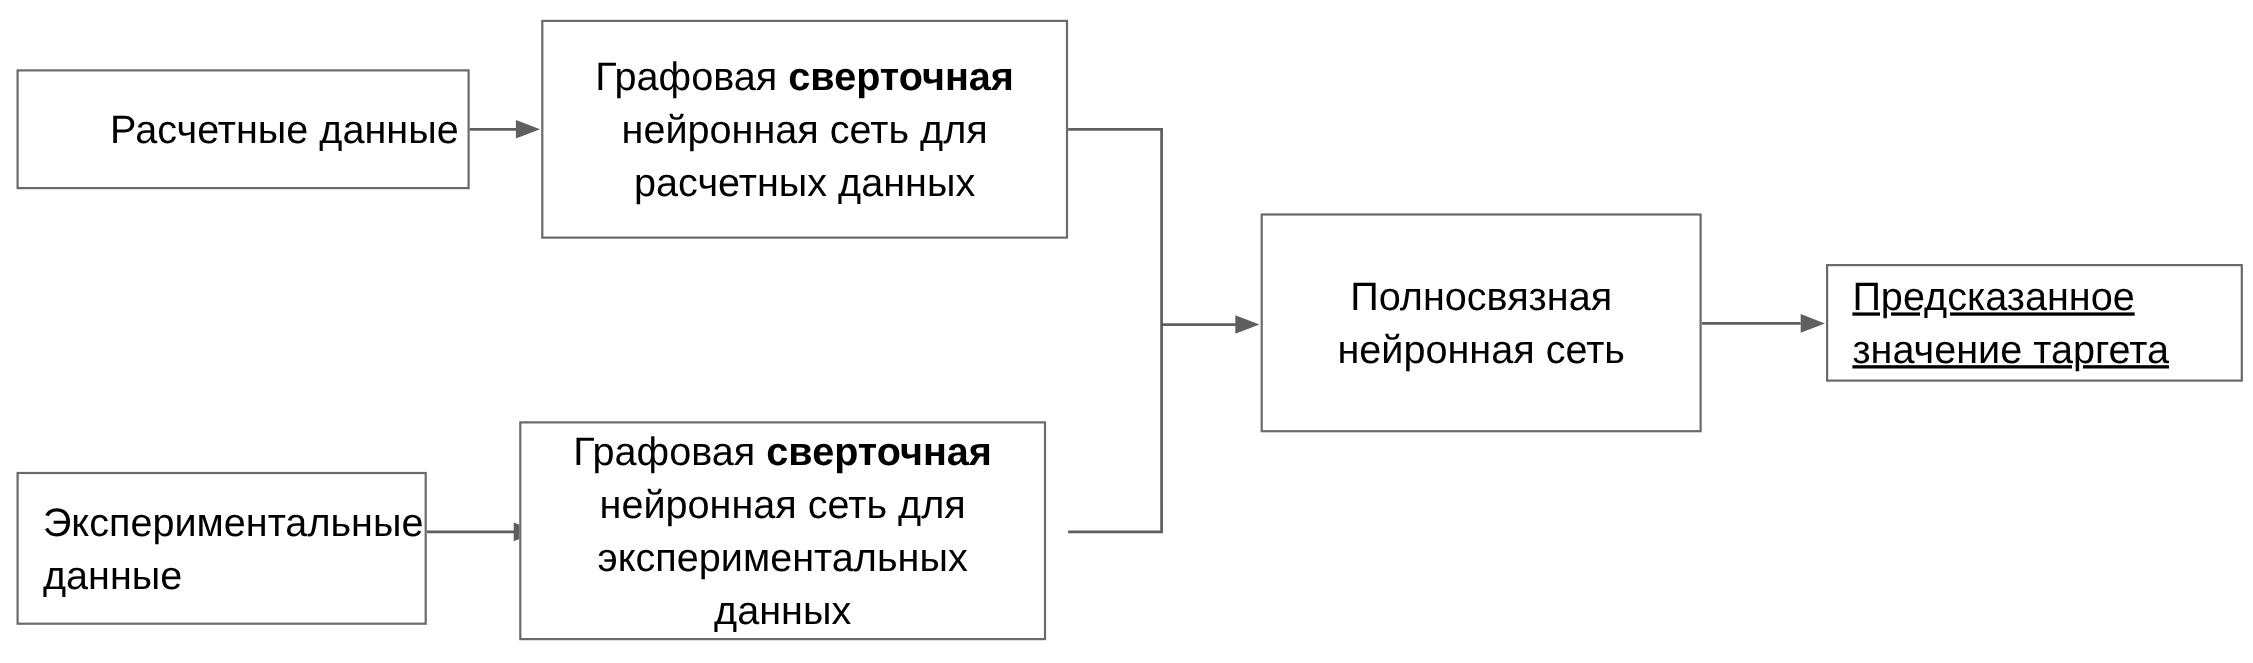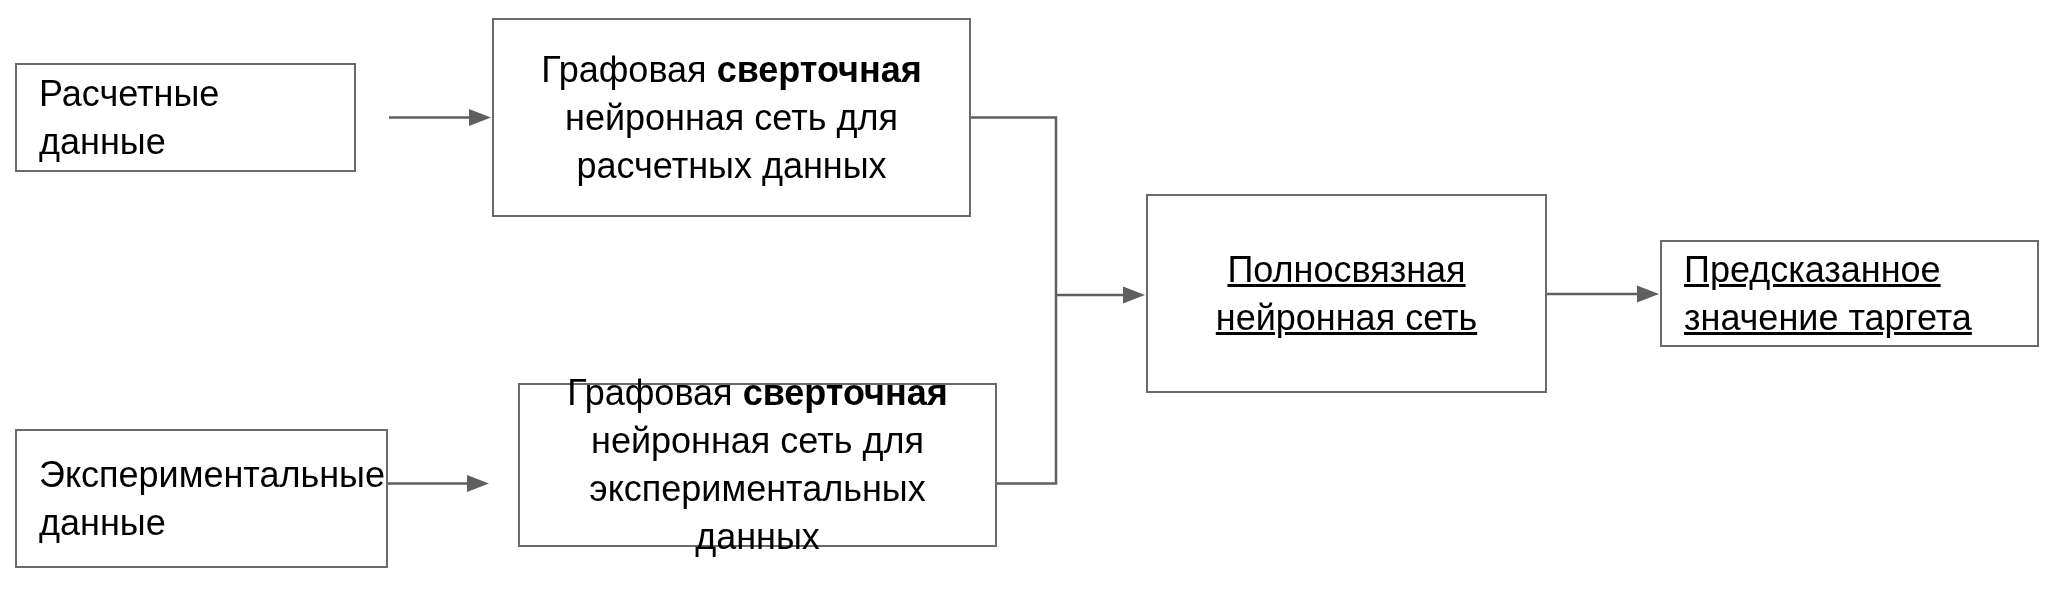--- a/index.html
+++ b/index.html
@@ -52,25 +52,25 @@
     padding-right: 8px;
   }
   .node.align-center {
     justify-content: center;
     text-align: center;
     padding-left: 2px;
     padding-right: 2px;
   }
   .node b { font-weight: bold; }
 
-  #node-calc-data    { left: 15px;   top: 63px;  width: 341px; height: 109px; }
+  #node-calc-data    { left: 15px;   top: 63px;  width: 412px; height: 109px; justify-content: flex-end; }
   #node-gcn-calc     { left: 492px;  top: 18px;  width: 479px; height: 199px; }
   #node-exp-data     { left: 15px;   top: 429px; width: 373px; height: 139px; }
-  #node-gcn-exp      { left: 518px;  top: 383px; width: 479px; height: 164px; justify-content: center; }
-  #node-fc-net       { left: 1146px; top: 194px; width: 401px; height: 199px; text-decoration: underline; }
+  #node-gcn-exp      { left: 472px;  top: 383px; width: 479px; height: 199px; justify-content: center; }
+  #node-fc-net       { left: 1146px; top: 194px; width: 401px; height: 199px; }
   #node-predicted    { left: 1660px; top: 240px; width: 379px; height: 107px; text-decoration: underline; }
 </style>
 </head>
 <body>
 
 <div class="canvas">
 
   <svg class="connectors" viewBox="0 0 2048 603" xmlns="http://www.w3.org/2000/svg">
 
     <line x1="389" y1="117.5" x2="470" y2="117.5"></line>

